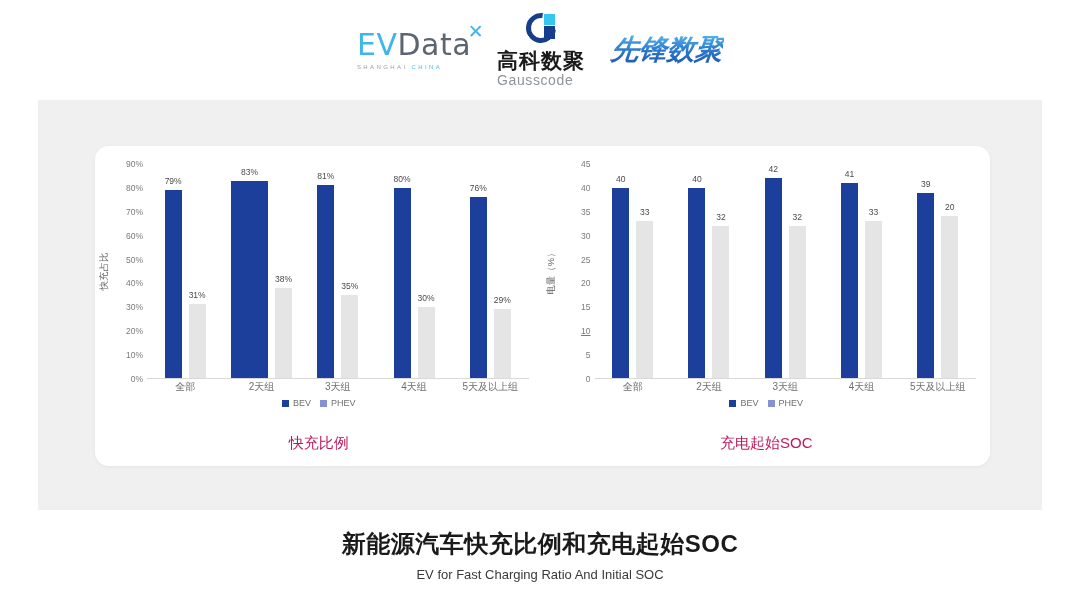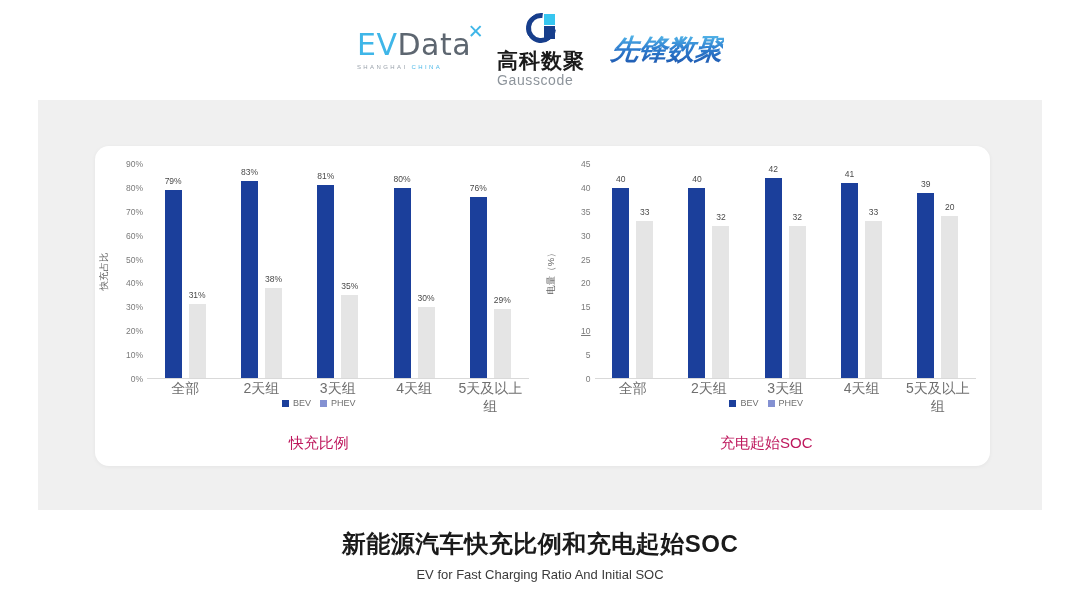--- a/index.html
+++ b/index.html
@@ -129,21 +129,21 @@
   .bar.phev { background: #e5e5e5; }
   .bar .vlabel {
     position: absolute; left: 50%; transform: translateX(-50%);
     top: -14px; font-size: 8.5px; color: #4a4a4a; white-space: nowrap;
   }
   .xticks {
     position: absolute; left: 52px; right: 14px; top: 234px;
     display: flex; justify-content: space-around;
   }
   .xtick {
-    flex: 1; text-align: center; font-size: 14px; color: #6f6f6f;
+    flex: 1; text-align: center; font-size: 10px; color: #6f6f6f;
   }
   .legend {
     position: absolute; left: 0; right: 0; top: 252px;
     display: flex; justify-content: center; align-items: flex-end; gap: 9px;
     font-size: 9px; color: #6f6f6f;
   }
   .legend .li { display: flex; align-items: center; gap: 4px; }
   .swatch { width: 7px; height: 7px; display: inline-block; }
   .swatch.bev { background: #1b3f9b; }
   .swatch.phev { background: #8491d2; }
@@ -222,21 +222,21 @@
               <div class="groups" id="g0">
                   <div class="group">
                     <div class="bar bev" style="height: 87.7778%;">
                       <span class="vlabel">79%</span>
                     </div>
                     <div class="bar phev" style="height: 34.4444%;">
                       <span class="vlabel">31%</span>
                     </div>
                   </div>
                   <div class="group">
-                    <div class="bar bev" style="height: 92.2222%;">
+                    <div class="bar bev" style="height: 92.2222%; padding-left: 20px;">
                       <span class="vlabel">83%</span>
                     </div>
                     <div class="bar phev" style="height: 42.2222%;">
                       <span class="vlabel">38%</span>
                     </div>
                   </div>
                   <div class="group">
                     <div class="bar bev" style="height: 90%;">
                       <span class="vlabel">81%</span>
                     </div>

